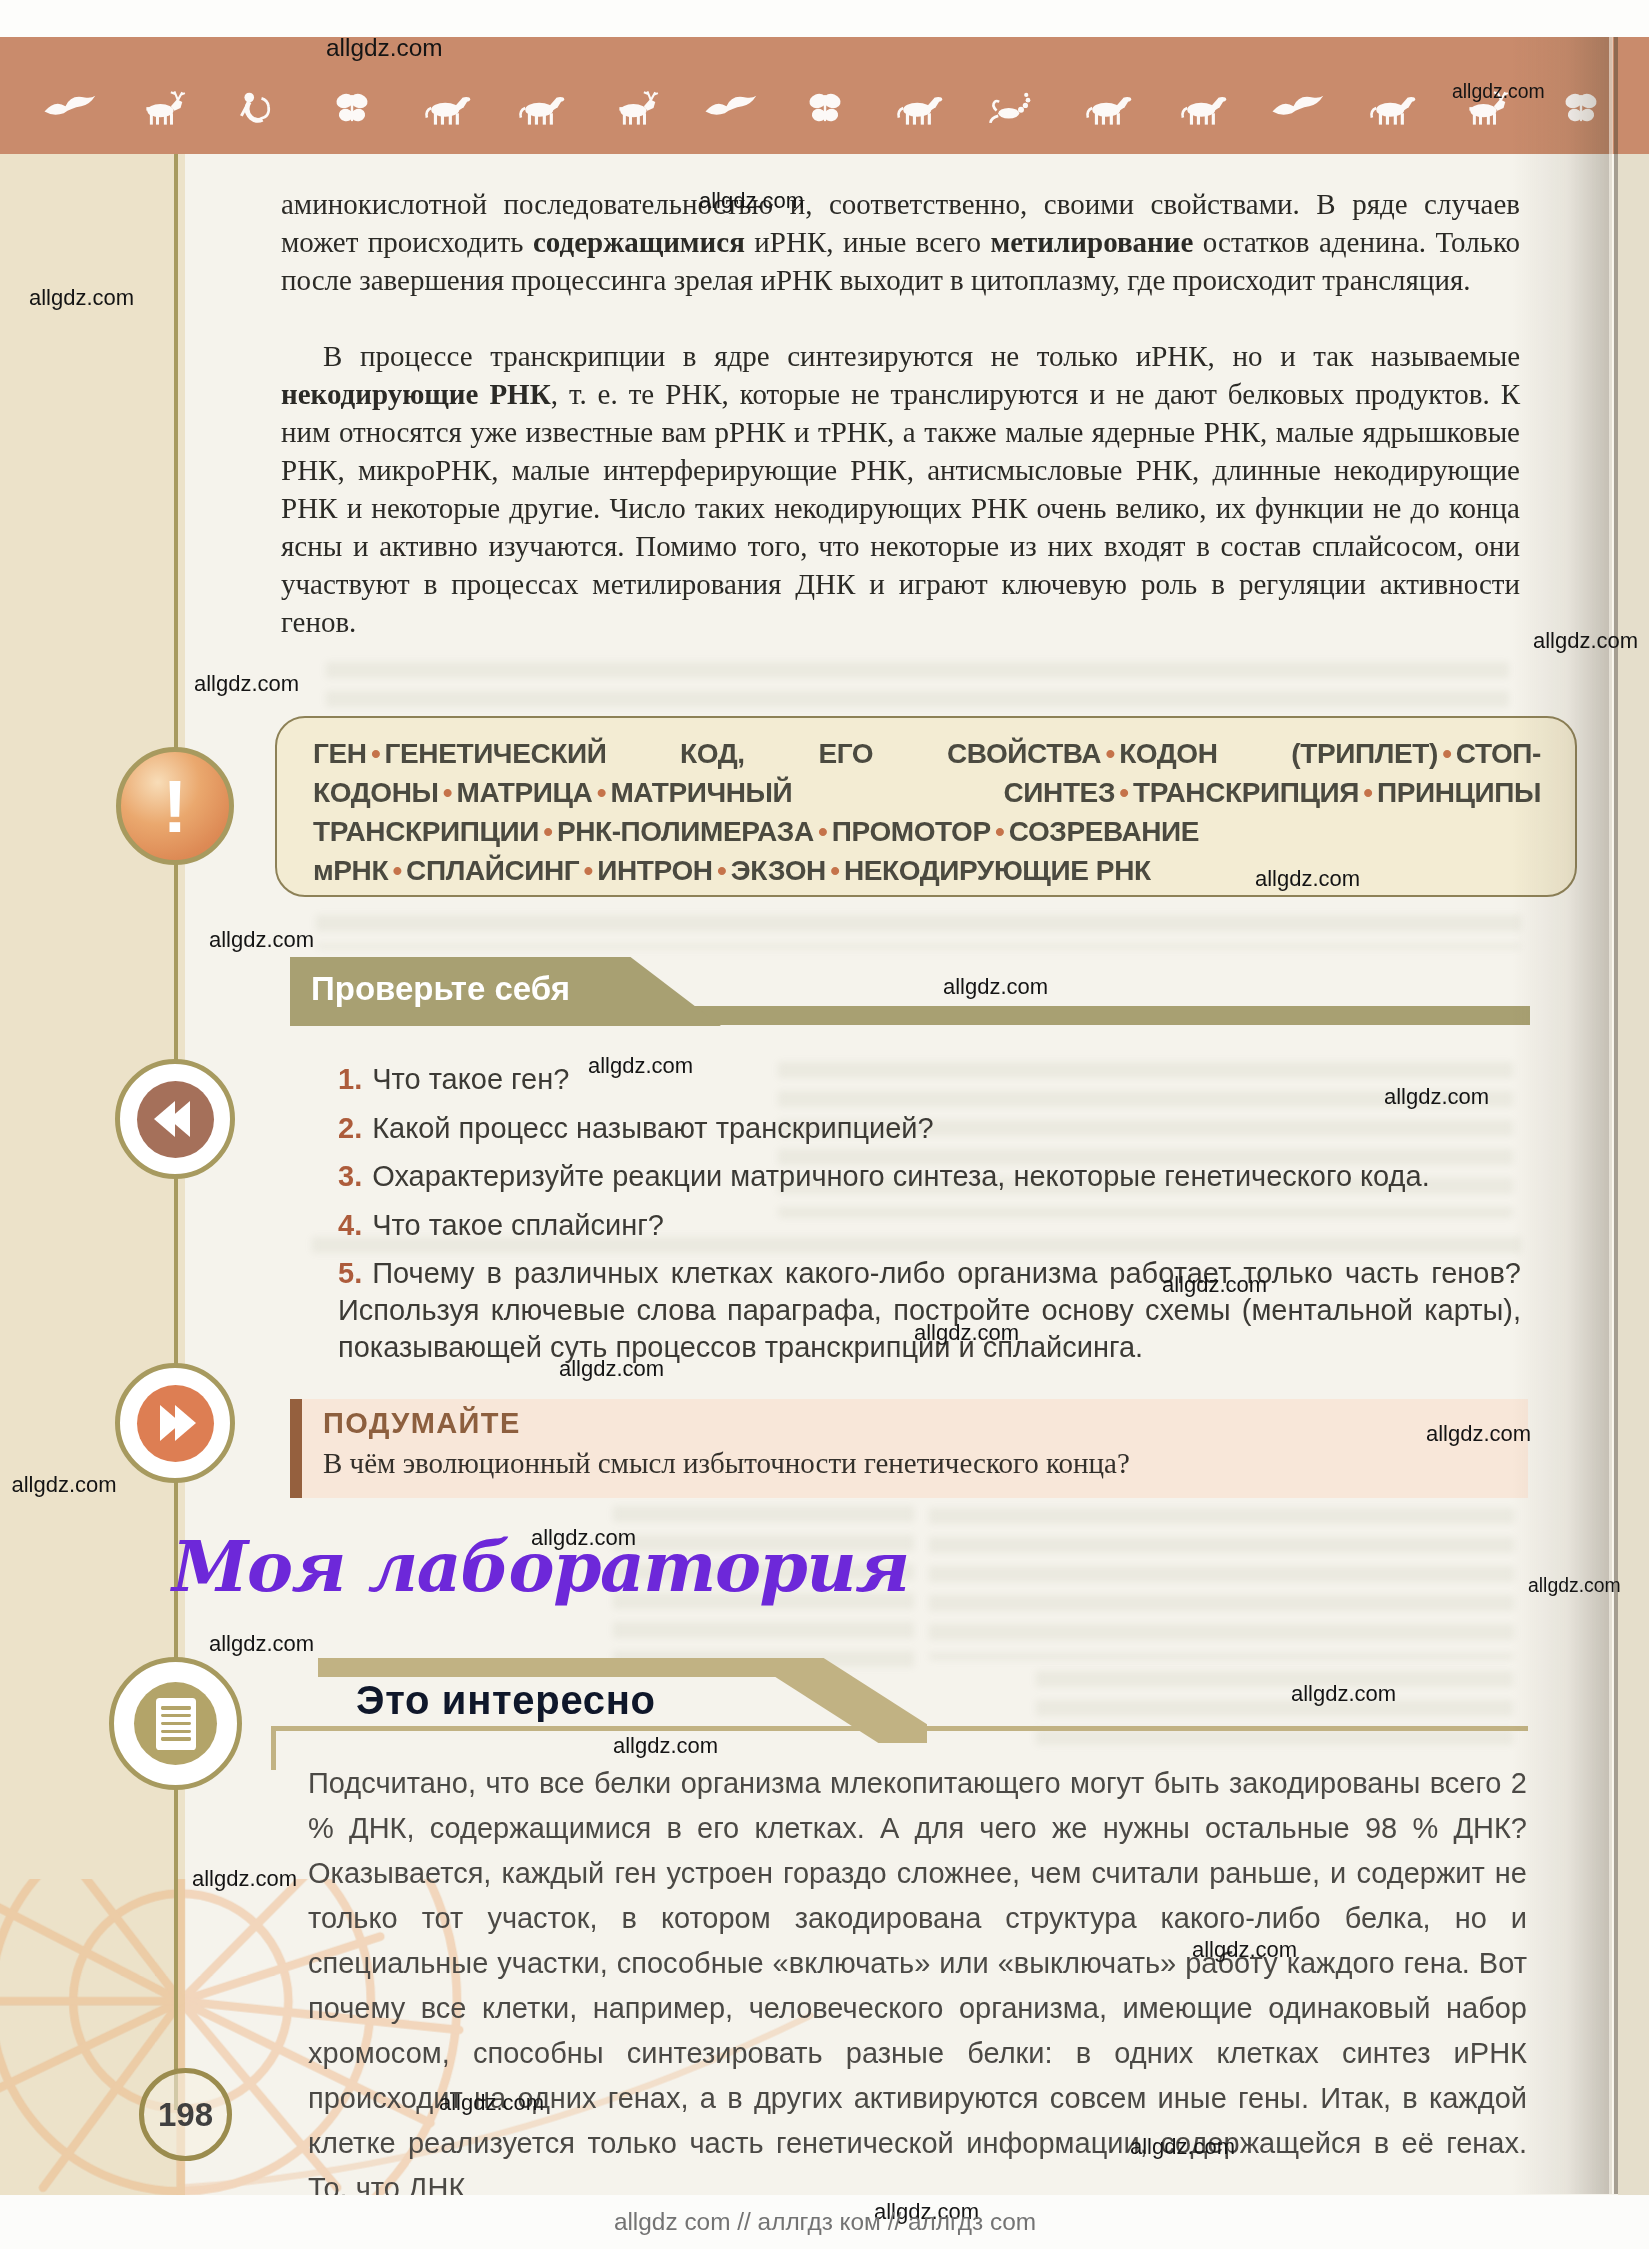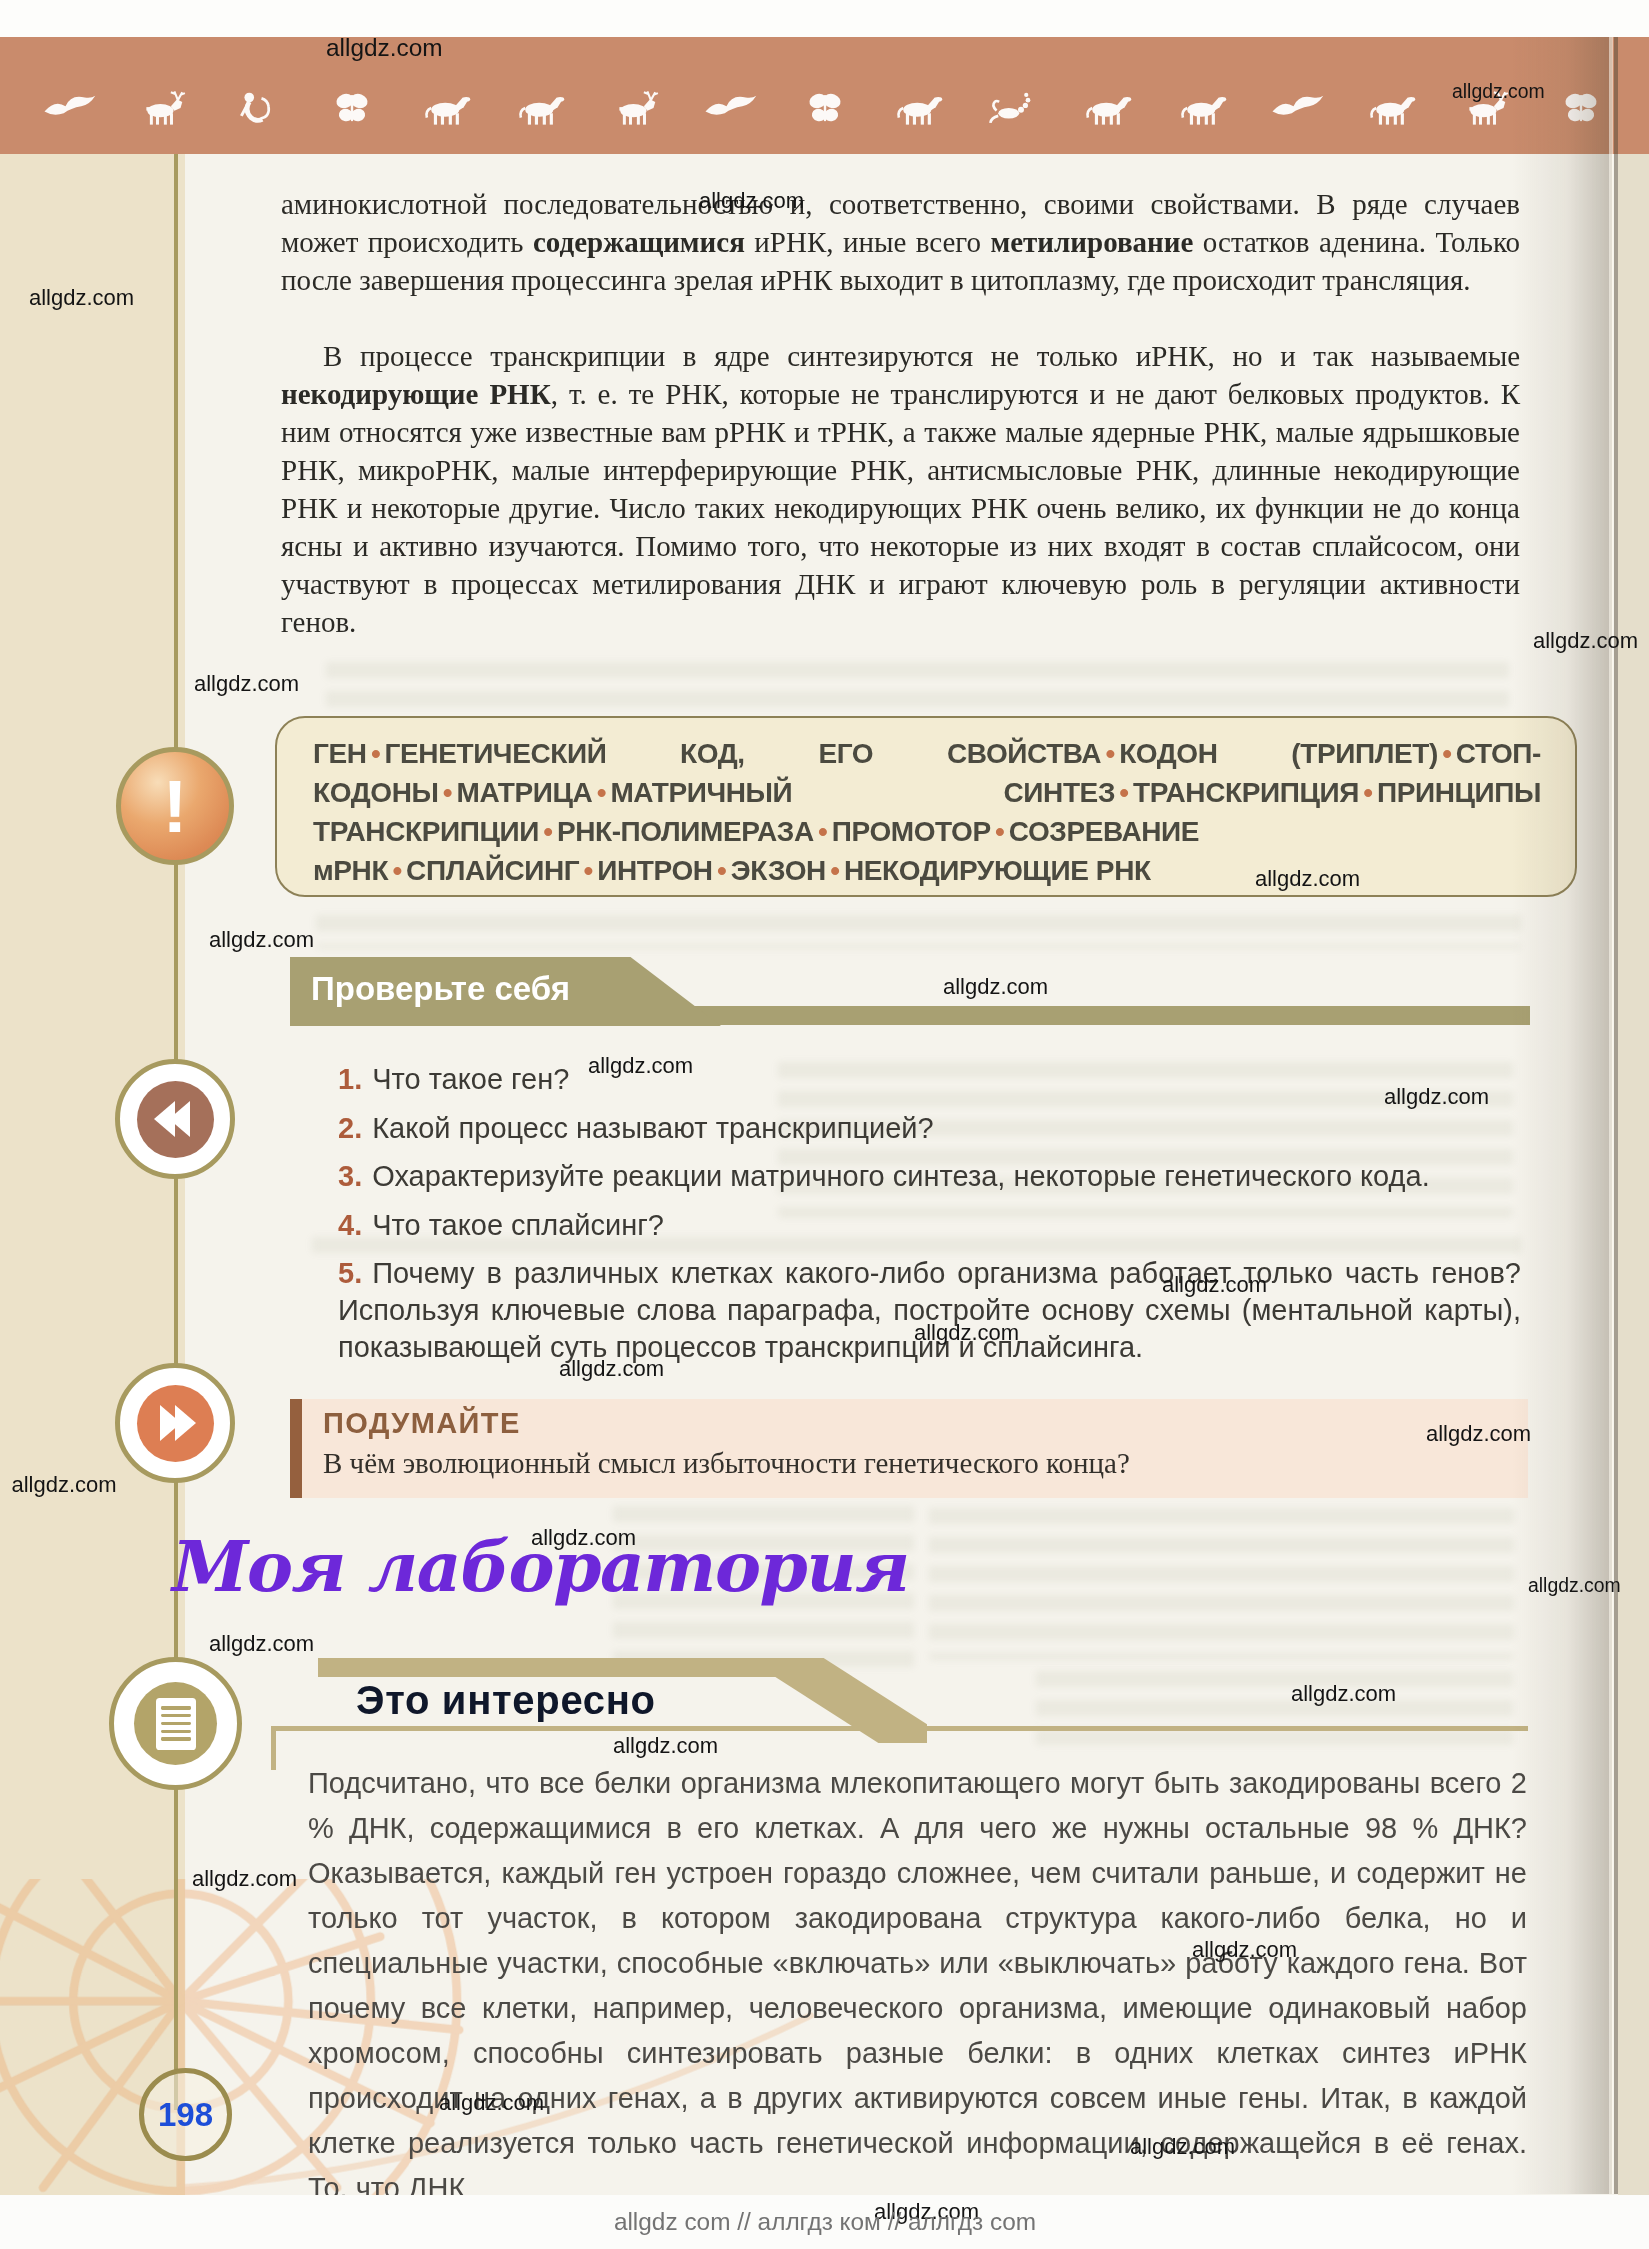--- a/index.html
+++ b/index.html
@@ -98,21 +98,21 @@
   .int-vstub{left:271px;top:1726px;width:5px;height:44px;background:#c1b283;z-index:10;}
   .int-title{left:356px;top:1678px;font-family:"Liberation Sans",sans-serif;font-weight:bold;
              font-size:40px;letter-spacing:0.7px;color:#0f172a;z-index:12;}
   .int-text{left:308px;top:1761px;width:1219px;font-family:"Liberation Sans",sans-serif;
             font-size:29px;line-height:45px;color:#4b4945;text-align:justify;z-index:12;}
 
   
   .compass{left:0;top:1879px;z-index:4;}
   .badge{left:139px;top:2068px;width:83px;height:83px;border-radius:50%;border:5px solid #9b8c4e;
          background:rgba(245,240,225,.55);display:flex;align-items:center;justify-content:center;z-index:9;}
-  .badge span{font-family:"Liberation Sans",sans-serif;font-weight:bold;font-size:33px;color:#1d4ed8;}
+  .badge span{font-family:"Liberation Sans",sans-serif;font-weight:bold;font-size:33px;color:#404040;}
 
   
   .ghost{z-index:5;filter:blur(3.6px);opacity:.5;border-radius:4.3px;
     background:repeating-linear-gradient(180deg,rgba(0,0,0,0) 0 13px,rgba(148,152,122,.22) 13px 29px);}
 
   
   .wm{position:absolute;font-family:"Liberation Sans",sans-serif;color:#141414;z-index:50;white-space:nowrap;}
 </style>
 </head>
 <body>

